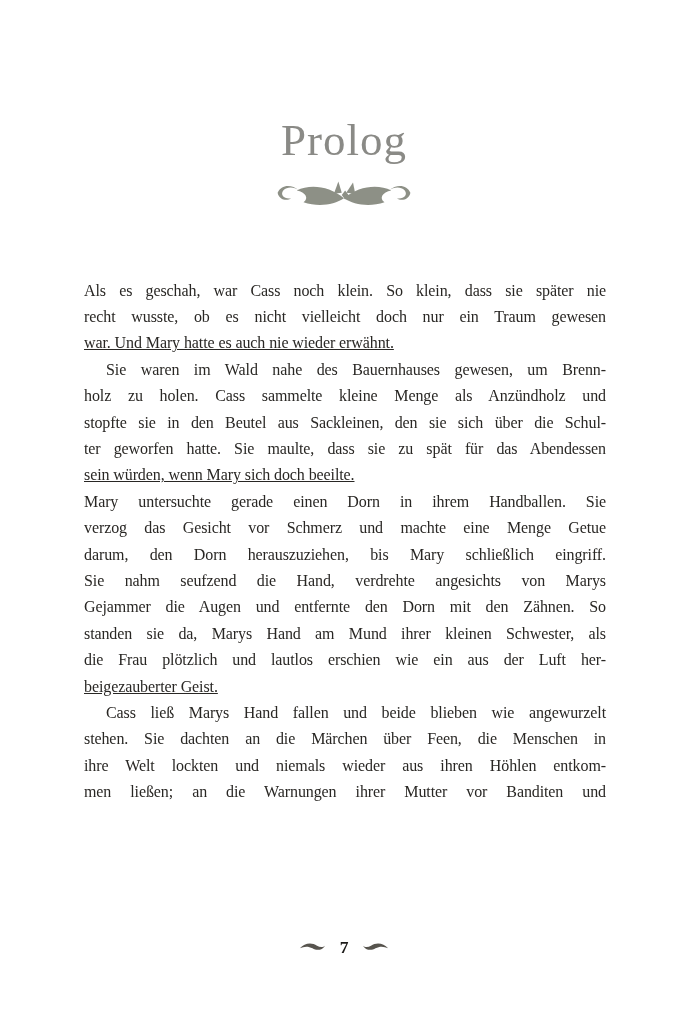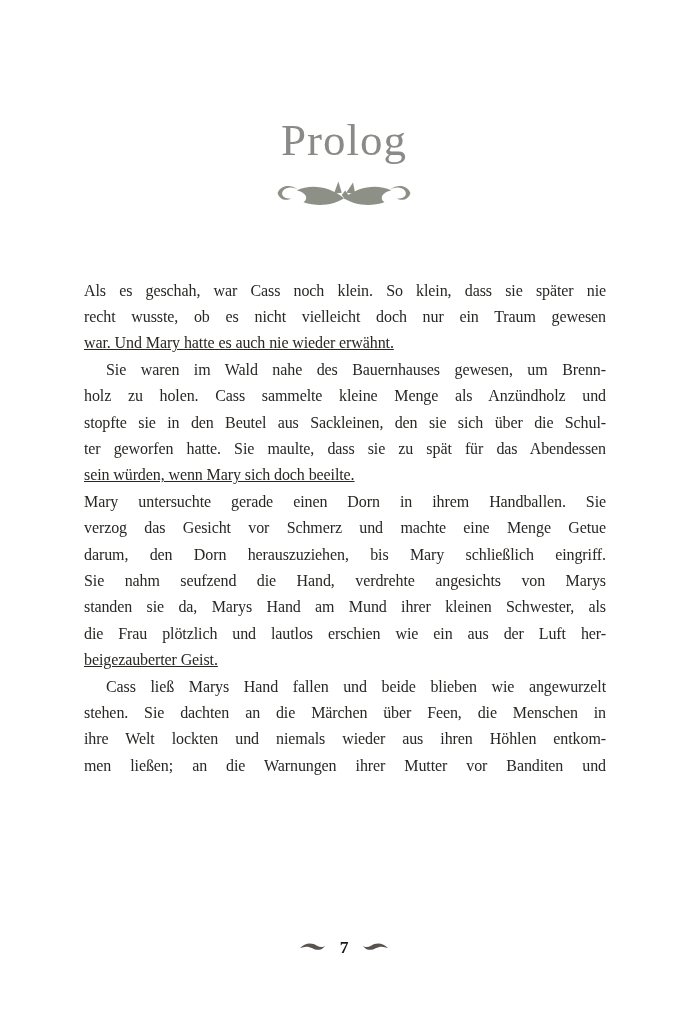--- a/index.html
+++ b/index.html
@@ -104,20 +104,21 @@
       <div class="line para-end">war. Und Mary hatte es auch nie wieder erwähnt.</div>
       <div class="line indent">Sie waren im Wald nahe des Bauernhauses gewesen, um Brenn-</div>
       <div class="line">holz zu holen. Cass sammelte kleine Menge als Anzündholz und</div>
       <div class="line">stopfte sie in den Beutel aus Sackleinen, den sie sich über die Schul-</div>
       <div class="line">ter geworfen hatte. Sie maulte, dass sie zu spät für das Abendessen</div>
       <div class="line para-end">sein würden, wenn Mary sich doch beeilte.</div>
       <div class="line">Mary untersuchte gerade einen Dorn in ihrem Handballen. Sie</div>
       <div class="line">verzog das Gesicht vor Schmerz und machte eine Menge Getue</div>
       <div class="line">darum, den Dorn herauszuziehen, bis Mary schließlich eingriff.</div>
       <div class="line">Sie nahm seufzend die Hand, verdrehte angesichts von Marys</div>
+      <div class="line">Gejammer die Augen und entfernte den Dorn mit den Zähnen. So</div>
       <div class="line">standen sie da, Marys Hand am Mund ihrer kleinen Schwester, als</div>
       <div class="line">die Frau plötzlich und lautlos erschien wie ein aus der Luft her-</div>
       <div class="line para-end">beigezauberter Geist.</div>
       <div class="line indent">Cass ließ Marys Hand fallen und beide blieben wie angewurzelt</div>
       <div class="line">stehen. Sie dachten an die Märchen über Feen, die Menschen in</div>
       <div class="line">ihre Welt lockten und niemals wieder aus ihren Höhlen entkom-</div>
       <div class="line">men ließen; an die Warnungen ihrer Mutter vor Banditen und</div>
     </div>
 
   <div class="footer">

